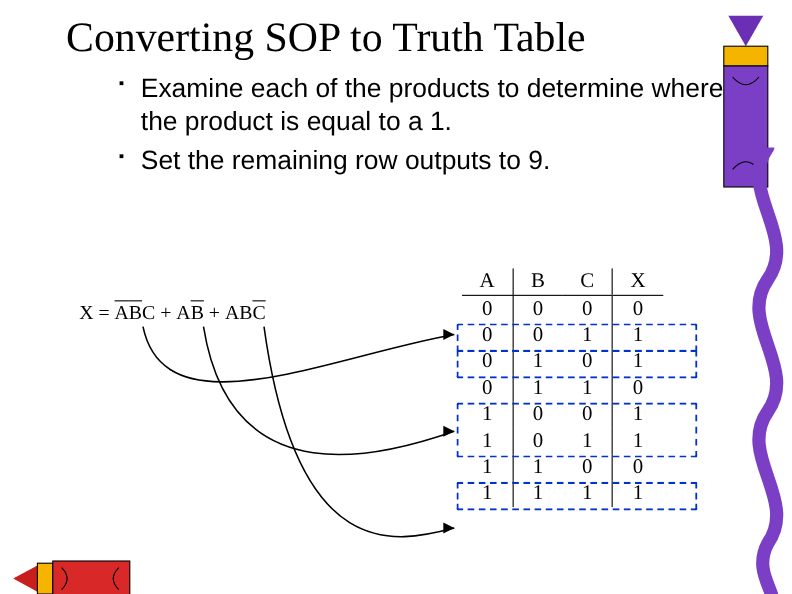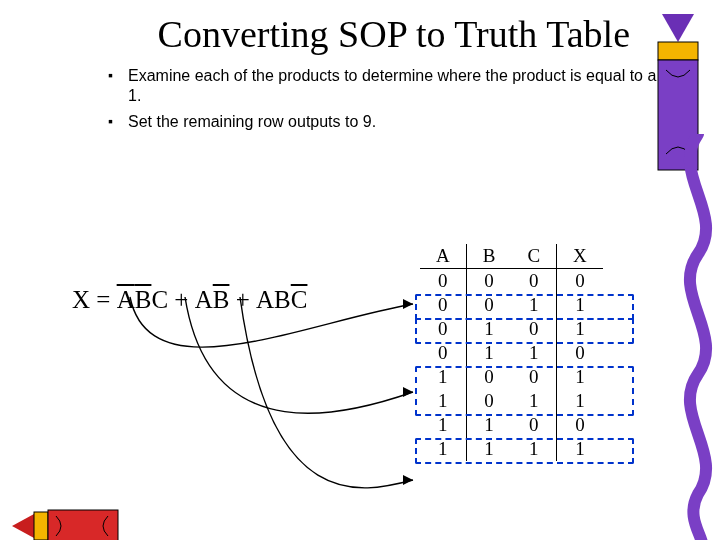--- a/index.html
+++ b/index.html
@@ -1,21 +1,21 @@
 <!DOCTYPE html>
 <html><head>
 <meta charset="utf-8">
 <style>
   html,body{margin:0;padding:0;width:720px;height:540px;background:#fff;font-family:Arial,Helvetica,sans-serif;color:#000;overflow:hidden}
   .slide{position:relative;width:720px;height:540px}
-  .title{font-family:"Comic Sans MS","Comic Sans",cursive;font-size:38px;text-align:right;margin:14px 90px 10px 60px;line-height:1.1}
-  .bullets{margin:8px 60px 10px 88px;font-size:16px;line-height:1.25}
+  .title{font-family:"Comic Sans MS","Comic Sans",cursive;font-size:38px;text-align:left;margin:14px 90px 10px 60px;line-height:1.1}
+  .bullets{margin:8px 60px 10px 88px;font-size:24px;line-height:1.25}
   .bullets li{list-style:none;position:relative;margin-bottom:6px}
   .bullets li::before{content:"\25AA";position:absolute;left:-20px;top:1px;font-size:14px}
-  .formula{position:absolute;left:72px;top:272px;font-family:"Times New Roman",serif;font-size:25px}
+  .formula{position:absolute;left:72px;top:260px;font-family:"Times New Roman",serif;font-size:18px}
   .bar{text-decoration:overline}
   .svg-wrap{position:absolute;left:0;top:0}
   .truth{position:absolute;left:420px;top:230px;font-family:"Times New Roman",serif;font-size:19px;border-collapse:collapse}
   .truth th{font-weight:normal;padding:1px 16px;border-bottom:1.5px solid #000;text-align:center}
   .truth td{padding:1px 16px;text-align:center}
   .truth th:first-child,.truth td:first-child{border-right:1.5px solid #000}
   .truth th:last-child,.truth td:last-child{border-left:1.5px solid #000}
   .hlbox{position:absolute;border:2px dashed #0033cc;height:22px;border-radius:2px}
   .crayon-tr{position:absolute;top:0;right:16px;width:52px;height:160px}
   .crayon-br{position:absolute;right:0;top:120px;width:44px;height:420px}

